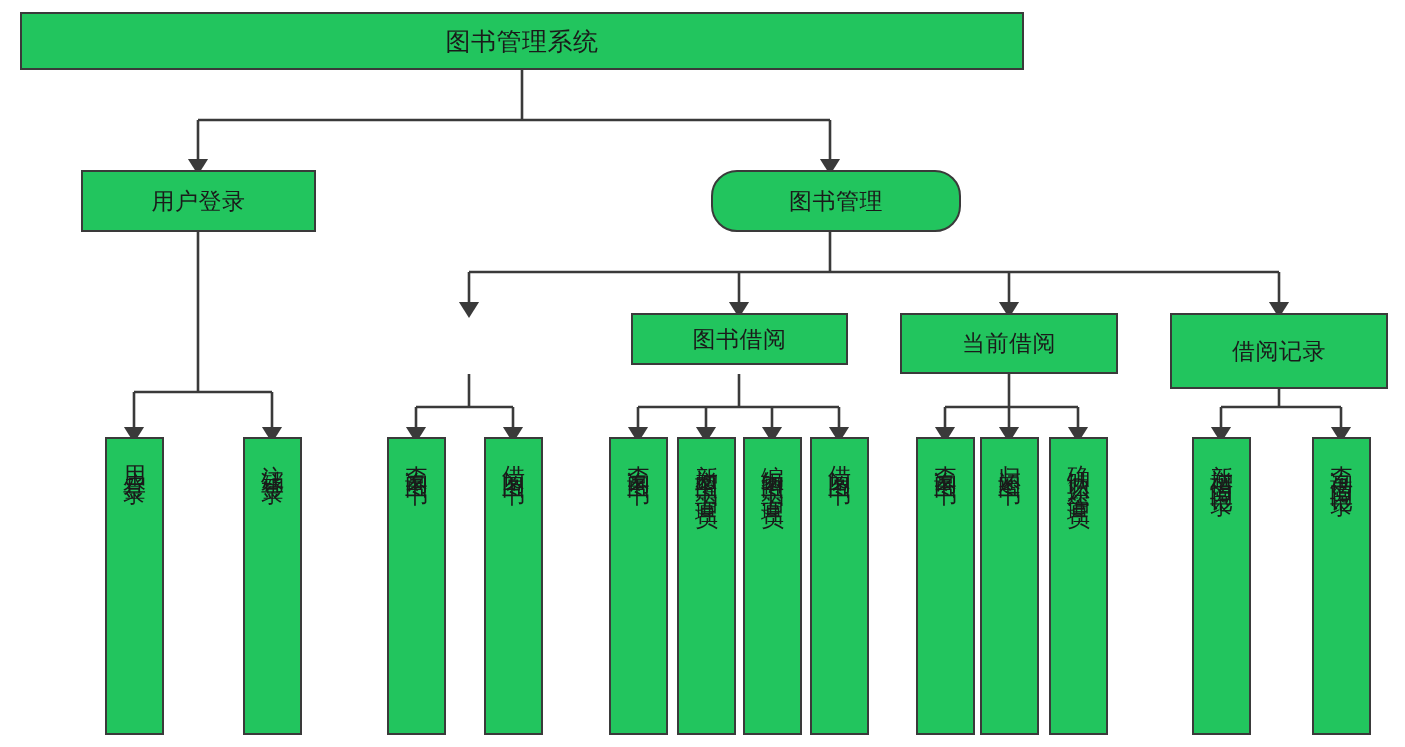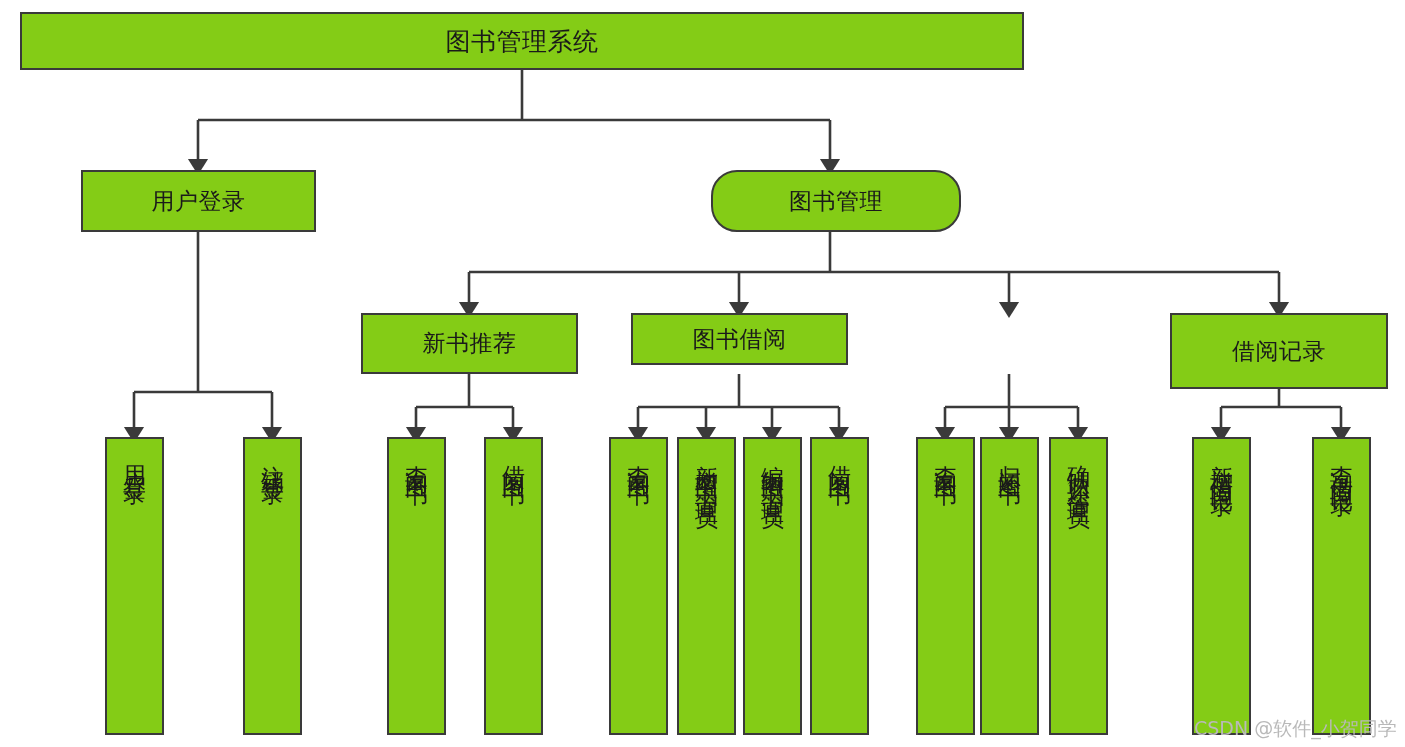--- a/index.html
+++ b/index.html
@@ -23,21 +23,21 @@
     left: 0;
     top: 0;
     width: 1405px;
     height: 747px;
     pointer-events: none;
   }
   .node {
     position: absolute;
     box-sizing: border-box;
     border: 2.4px solid #3a3a3a;
-    background: #84cc16;
+    background: #22c55e;
     display: flex;
     align-items: center;
     justify-content: center;
     color: #1a1a1a;
   }
   .node .label {
     display: block;
     text-align: center;
     line-height: 1.32;
     letter-spacing: 0.5px;
@@ -133,28 +133,28 @@
   </div>
 
   <div class="node horiz" style="left:81px; top:170px; width:235px; height:62px;">
     <span class="label">用户登录</span>
   </div>
 
   <div class="node horiz" style="left:711px; top:170px; width:250px; height:62px;border-radius:26px;">
     <span class="label">图书管理</span>
   </div>
 
-  <div class="node horiz" style="left:361px; top:313px; width:217px; height:61px;">
-    <span class="label">新书推荐</span>
-  </div>
 
   <div class="node horiz" style="left:631px; top:313px; width:217px; height:52px;">
     <span class="label">图书借阅</span>
   </div>
 
+  <div class="node horiz" style="left:900px; top:313px; width:218px; height:61px;">
+    <span class="label">当前借阅</span>
+  </div>
 
   <div class="node horiz" style="left:1170px; top:313px; width:218px; height:76px;">
     <span class="label">借阅记录</span>
   </div>
 
   <div class="node vert" style="left:105px; top:437px; width:59px; height:298px;">
     <span class="label">用户登录</span>
   </div>
 
   <div class="node vert" style="left:243px; top:437px; width:59px; height:298px;">
@@ -198,15 +198,14 @@
   </div>
 
   <div class="node vert" style="left:1192px; top:437px; width:59px; height:298px;">
     <span class="label">新增借阅记录</span>
   </div>
 
   <div class="node vert" style="left:1312px; top:437px; width:59px; height:298px;">
     <span class="label">查询借阅记录</span>
   </div>
 
-  <div class="watermark" style="left:1194px; top:716px;">CSDN @软件_小贺同学</div>
 
 </div>
 
 </body></html>

